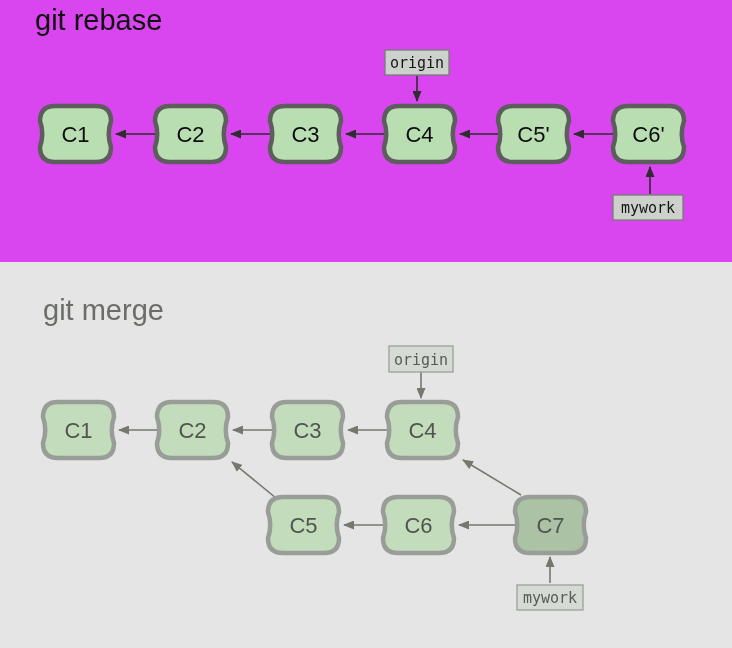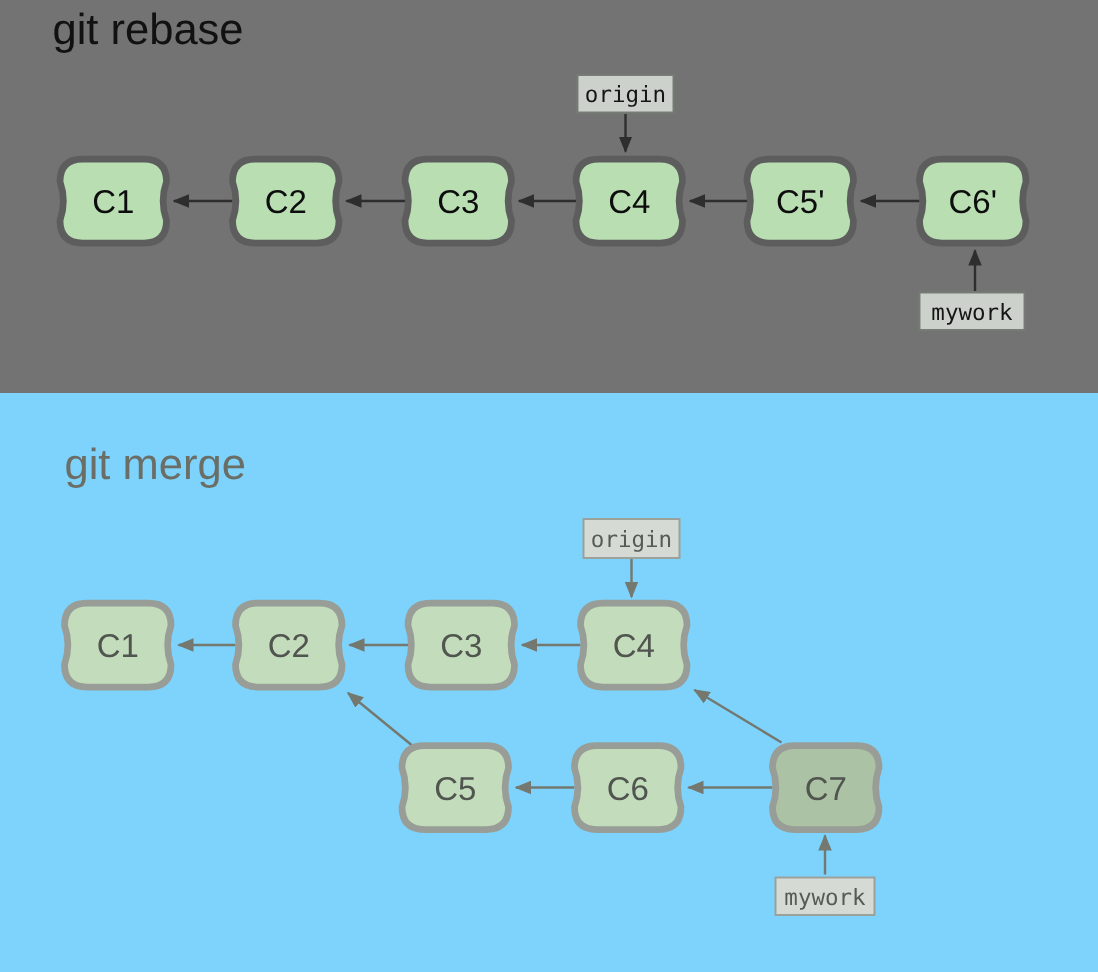--- a/index.html
+++ b/index.html
@@ -4,22 +4,22 @@
 <style>
   html, body { margin: 0; padding: 0; }
   body {
     width: 732px; height: 648px;
     background: #ffffff;
     font-family: "Liberation Sans", sans-serif;
     overflow: hidden;
   }
   .page { position: relative; width: 732px; height: 648px; }
   .panel { position: relative; width: 732px; }
-  .panel.rebase { height: 262px; background: #737373; }
-  .panel.merge  { height: 386px; background: #7dd3fc; }
+  .panel.rebase { height: 262px; background: #d946ef; }
+  .panel.merge  { height: 386px; background: #e5e5e5; }
   .title {
     position: absolute;
     margin: 0;
     font-size: 29px;
     font-weight: normal;
     font-family: "Liberation Sans", sans-serif;
   }
   .rebase-title { left: 35px; top: 4px;  color: #111111; }
   .merge-title  { left: 43px; top: 32px; color: #6b6e66; }
   svg.diagram { position: absolute; left: 0; top: 0; display: block; }

